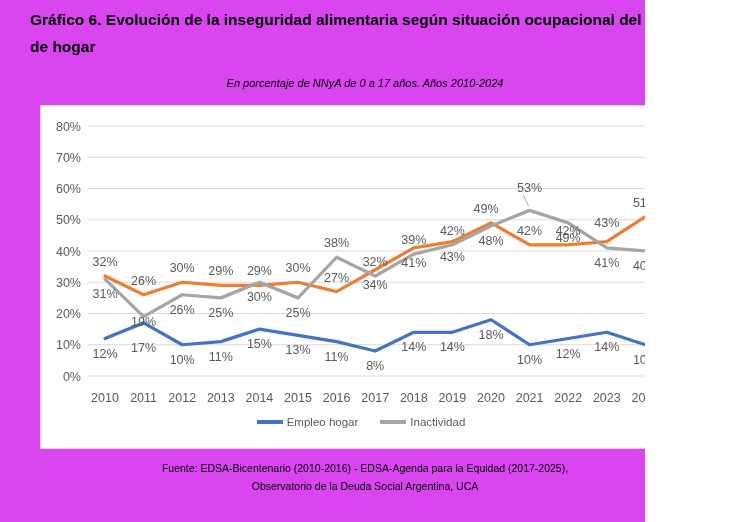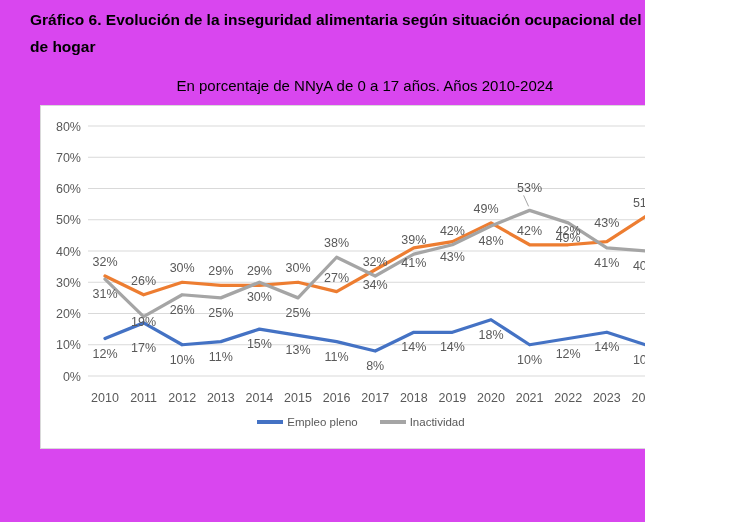--- a/index.html
+++ b/index.html
@@ -1,21 +1,21 @@
 <!DOCTYPE html>
 <html><head>
 <meta charset="utf-8">
 <style>
   html,body{margin:0;padding:0;background:#ffffff;}
   body{width:730px;height:522px;font-family:"Liberation Sans",sans-serif;}
   .page{position:relative;width:645px;height:522px;background:#d946ef;overflow:hidden;}
   .title{position:absolute;left:30px;top:6px;width:676px;font-weight:bold;
          font-size:15.5px;line-height:27px;color:#000;}
   .subtitle{position:absolute;left:0;top:77px;width:730px;text-align:center;
-            font-size:15px;color:#000;}
+            font-style:italic;font-size:11px;color:#000;}
   .chart-box{position:absolute;left:40px;top:105px;width:642px;height:344px;
              border:1px solid #d9d9d9;background:#fff;box-sizing:border-box;}
   .chart-box svg{position:absolute;left:0;top:0;display:block;}
   .tick{font-size:12.5px;fill:#595959;}
   .xlabel{font-size:12.5px;fill:#595959;}
   .dlabel{font-size:12.5px;fill:#595959;}
   .legend{position:absolute;left:0;top:310px;width:640px;display:flex;
           justify-content:center;align-items:center;gap:22px;}
   .legend-item{display:flex;align-items:center;}
   .swatch{display:inline-block;width:26px;height:3.5px;margin-right:4px;}
@@ -113,23 +113,27 @@
         <text x="450" y="139" text-anchor="middle" class="dlabel">48%</text>
         <line x1="487.6" y1="100.375" x2="482.6" y2="89.375" stroke="#A5A5A5" stroke-width="1"></line>
         <text x="488.6" y="86.375" text-anchor="middle" class="dlabel">53%</text>
         <text x="527.2" y="135.875" text-anchor="middle" class="dlabel">49%</text>
         <text x="565.8" y="160.875" text-anchor="middle" class="dlabel">41%</text>
         <text x="604.4" y="164" text-anchor="middle" class="dlabel">40%</text>
       </svg>
     <div class="legend">
         <div class="legend-item">
           <span class="swatch" style="background: rgb(68, 114, 196);"></span>
-          <span class="legend-label">Empleo pleno</span>
+          <span class="legend-label">Empleo hogar</span>
         </div>
         <div class="legend-item">
           <span class="swatch" style="background: rgb(165, 165, 165);"></span>
           <span class="legend-label">Inactividad</span>
         </div>
       </div>
   </div>
 
+  <div class="footer">
+    <div>Fuente: EDSA-Bicentenario (2010-2016) - EDSA-Agenda para la Equidad (2017-2025),</div>
+    <div>Observatorio de la Deuda Social Argentina, UCA</div>
+  </div>
 
 </div>
 
 </body></html>

